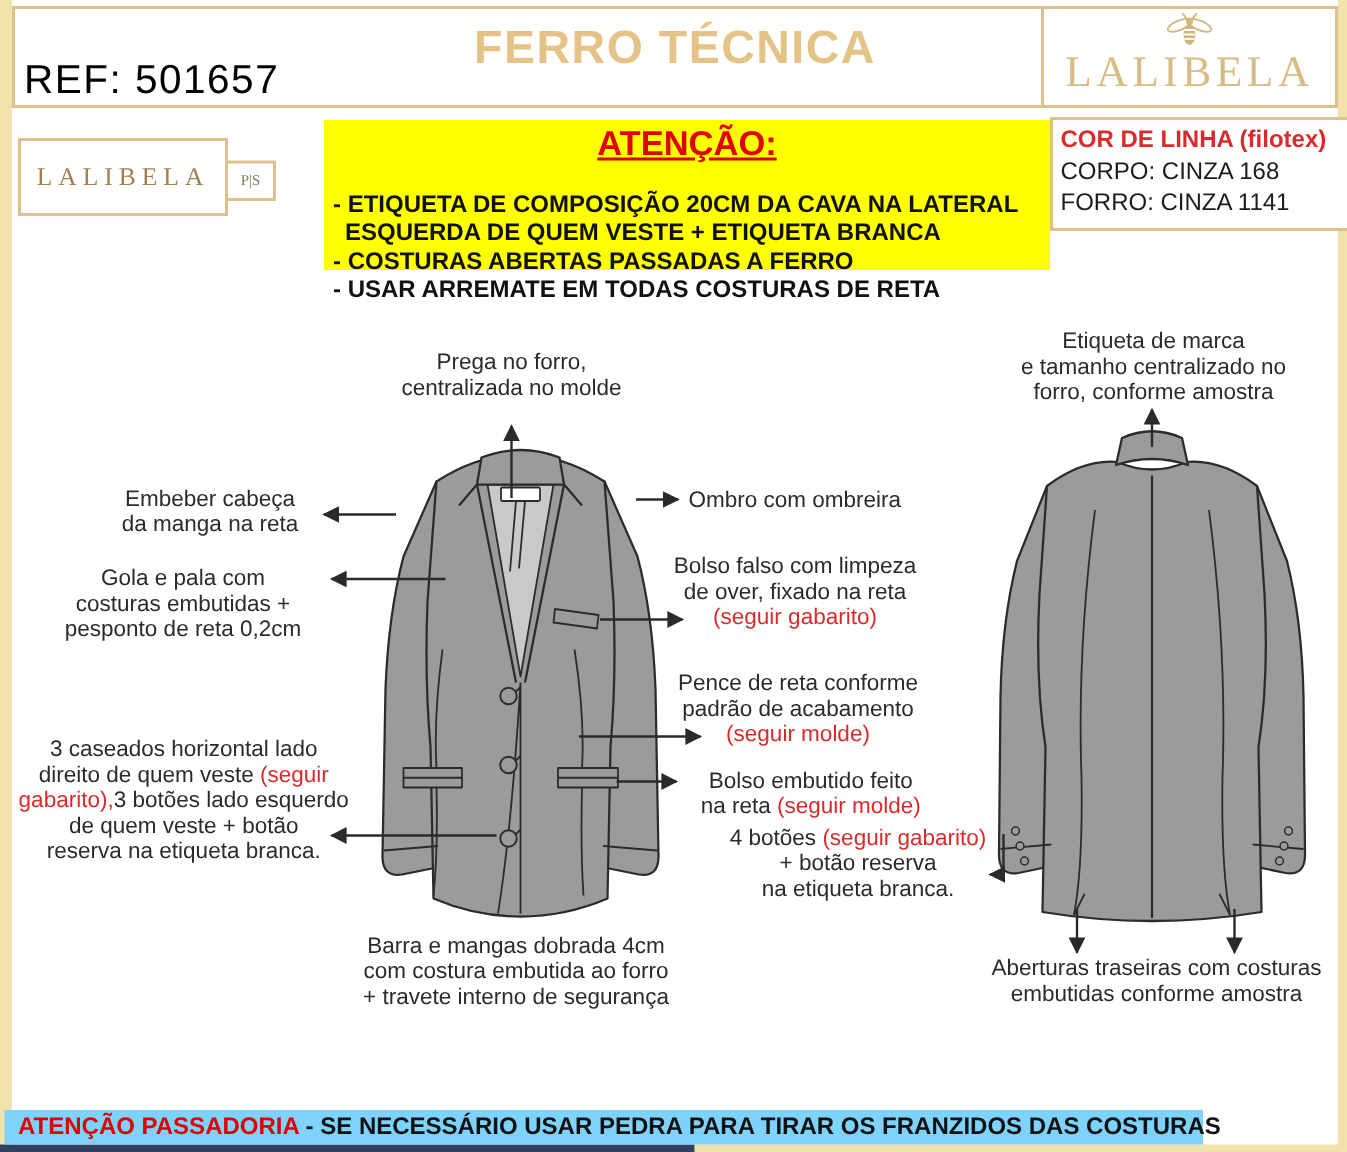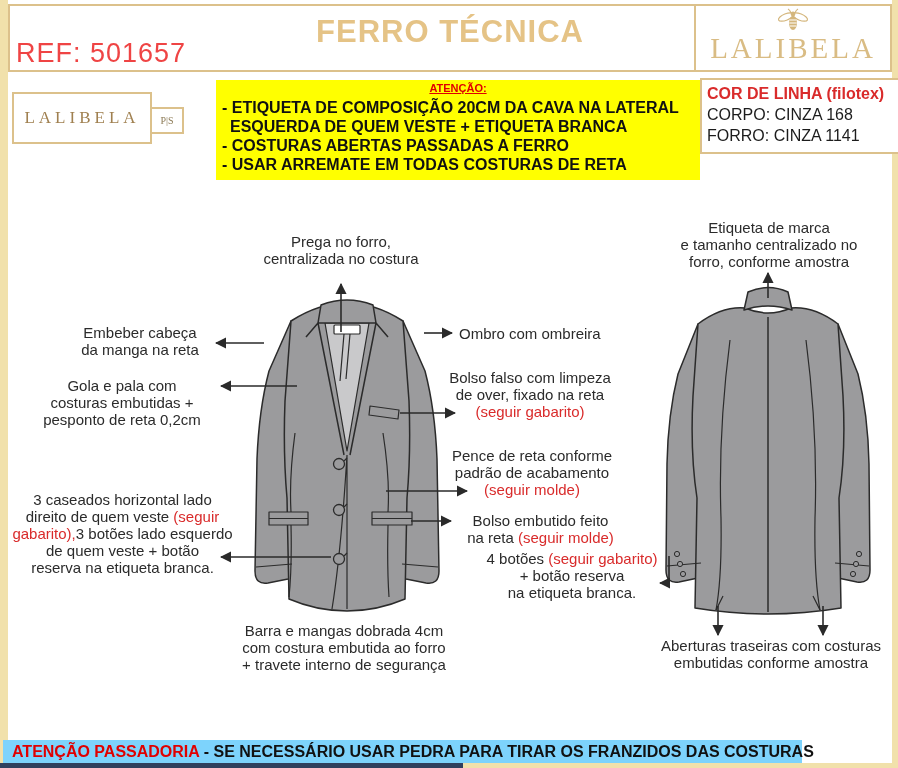--- a/index.html
+++ b/index.html
@@ -6,41 +6,41 @@
   body{width:898px;height:768px;position:relative;overflow:hidden;background:#ffffff;
        font-family:"Liberation Sans",sans-serif;}
   .abs{position:absolute;}
   
   .strip-left{left:0;top:0;width:8px;height:768px;background:#f1e1ab;}
   .strip-right{left:892px;top:0;width:6px;height:768px;background:#f1e1ab;}
   .strip-bottom{left:463px;top:763px;width:435px;height:5px;background:#f1e1ab;}
   .navy-bar{left:0;top:763px;width:463px;height:5px;background:#30405e;}
   
   .header-box{left:8px;top:4px;width:880px;height:64px;background:#fff;border:2px solid #dcc18b;}
-  .ref{left:6px;top:32px;font-size:27px;color:#ef4444;letter-spacing:1px;}
+  .ref{left:6px;top:32px;font-size:27px;color:#000000;letter-spacing:1px;}
   .title{left:200px;top:8px;width:480px;text-align:center;font-size:31px;font-weight:bold;
          color:#e5c386;letter-spacing:1px;}
   .logo-divider{left:684px;top:0;width:2px;height:64px;background:#dcc18b;}
   .logo-block{left:686px;top:0;width:194px;height:64px;text-align:center;}
   .brand-big{font-family:"Liberation Serif",serif;font-size:29px;color:#d9bc84;letter-spacing:3px;}
   
   .thread-box{left:700px;top:78px;width:189px;height:66px;background:#fff;border:2px solid #dcc18b;
               padding:3px 5px;font-size:16px;color:#1c1c1c;line-height:21px;}
   .thread-title{color:#d92b2b;font-weight:bold;}
   
   .brand-box{left:12px;top:92px;width:136px;height:48px;background:#fff;border:2px solid #dcc18b;
              text-align:center;line-height:48px;font-family:"Liberation Serif",serif;
              font-size:17px;letter-spacing:4px;color:#a08050;}
   .brand-box-sub{left:150px;top:107px;width:30px;height:23px;background:#fff;border:2px solid #dcc18b;
              text-align:center;line-height:23px;font-family:"Liberation Serif",serif;
              font-size:10px;color:#8c7a55;}
   
   .attention-box{left:216px;top:80px;width:484px;height:98px;background:#ffff00;padding-top:2px;}
-  .att-title{text-align:center;font-size:11px;font-weight:bold;color:#e00000;
-             text-decoration:underline;margin-bottom:4px;}
+  .att-title{text-align:center;font-size:23px;font-weight:bold;color:#e00000;
+             text-decoration:underline;margin-bottom:18px;}
   .att-line{font-size:16px;font-weight:bold;color:#111;line-height:19px;padding-left:6px;
             white-space:nowrap;}
   .att-line.indent{padding-left:14px;}
   
   .footer-bar{left:3px;top:740px;width:790px;height:23px;background:#7dd3fc;line-height:23px;
               padding-left:9px;font-size:16px;font-weight:bold;color:#111;white-space:nowrap;}
   .footer-bar .red{color:#e00000;}
   
   .ann{position:absolute;font-size:15px;line-height:17px;color:#2b2b2b;text-align:center;}
   .ann .red{color:#d92b2b;}
@@ -134,21 +134,21 @@
     <circle cx="30" cy="286" r="2.6" fill="#9b9b9d" stroke-width="1"></circle>
     <circle cx="33" cy="296" r="2.6" fill="#9b9b9d" stroke-width="1"></circle>
     <circle cx="209" cy="276" r="2.6" fill="#9b9b9d" stroke-width="1"></circle>
     <circle cx="206" cy="286" r="2.6" fill="#9b9b9d" stroke-width="1"></circle>
     <circle cx="203" cy="296" r="2.6" fill="#9b9b9d" stroke-width="1"></circle>
   </g>
 </svg>
 
 <div class="ann" style="left:256px;top:233px;width:170px;">
   <div>Prega no forro,</div>
-  <div>centralizada no costura</div>
+  <div>centralizada no molde</div>
 </div>
 
 <div class="ann" style="left:60px;top:324px;width:160px;">
   <div>Embeber cabeça</div>
   <div>da manga na reta</div>
 </div>
 
 <div class="ann" style="left:27px;top:377px;width:190px;">
   <div>Gola e pala com</div>
   <div>costuras embutidas +</div>

